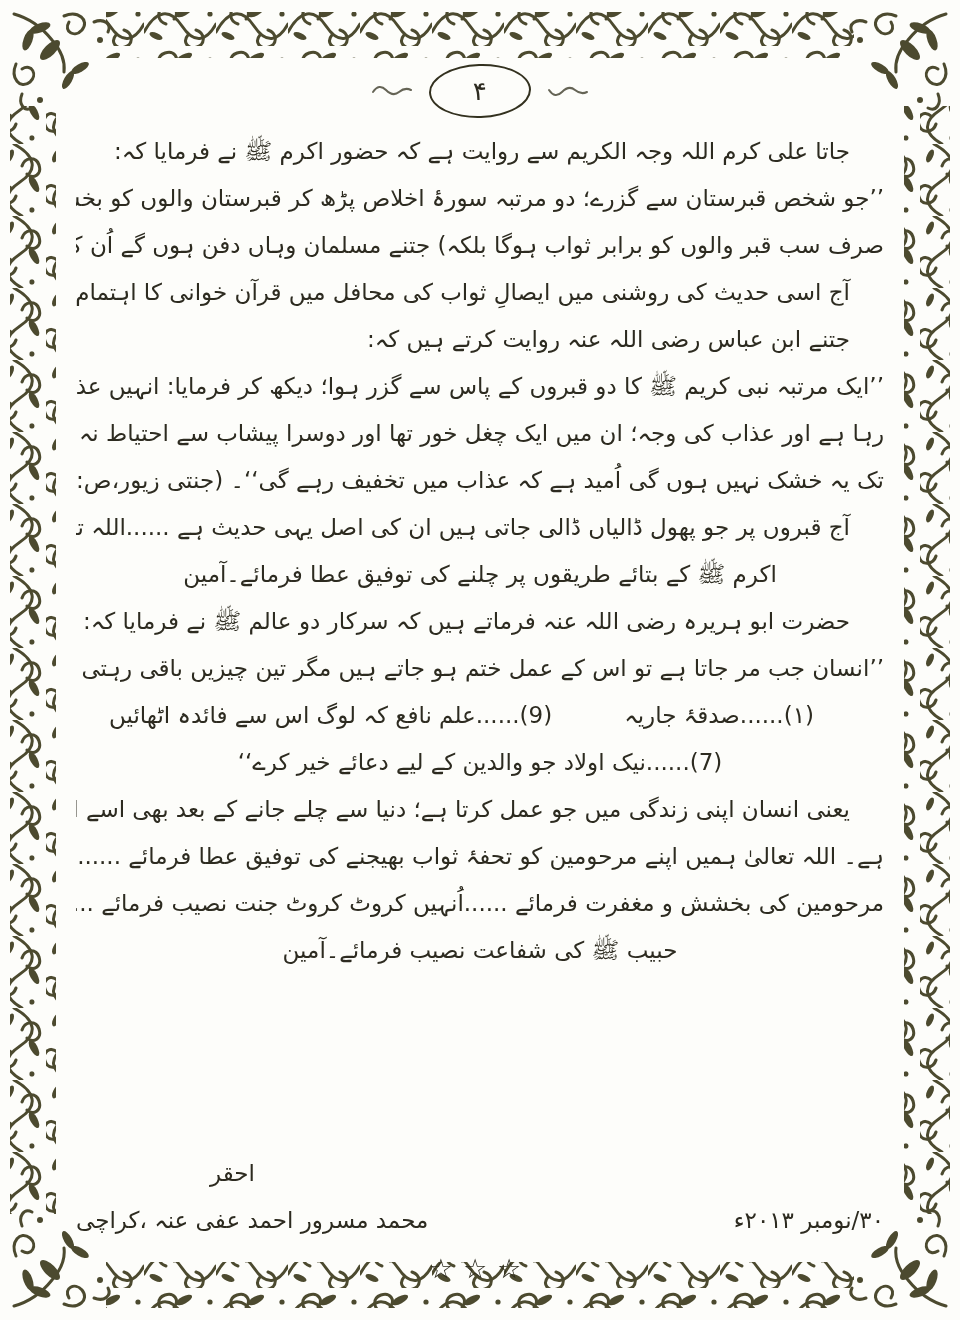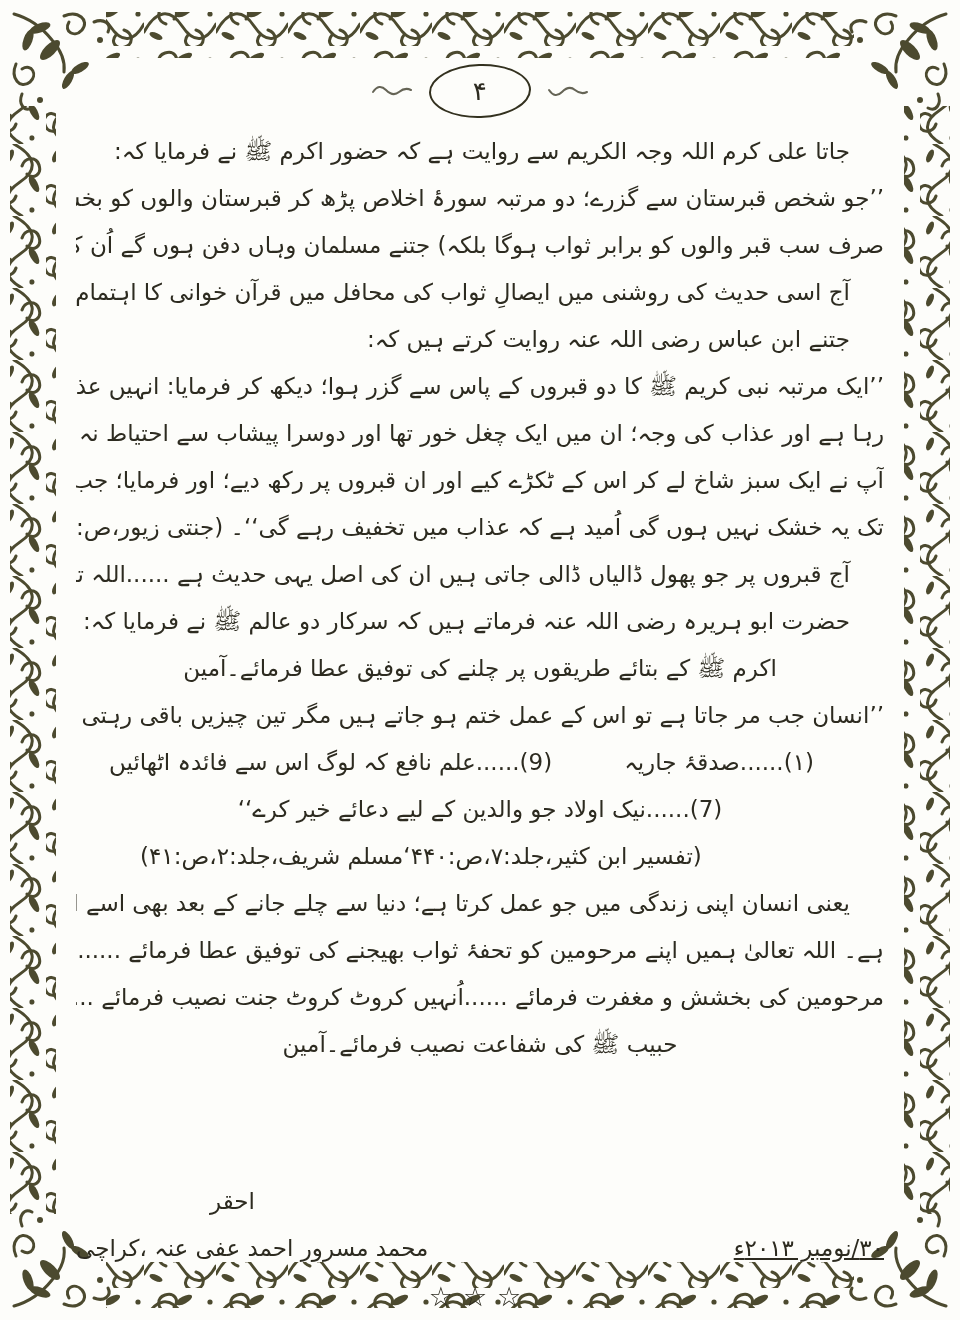--- a/index.html
+++ b/index.html
@@ -24,25 +24,25 @@
     white-space:nowrap;overflow:hidden;letter-spacing:0;
   }
   .ln.indent{padding-right:34px;}
   .ln.center{text-align:center;padding-right:0;}
   .ln.refline{text-align:left;padding-left:64px;}
   .list-row{
     height:47px;line-height:47px;font-size:23px;display:flex;
     direction:rtl;gap:72px;padding-right:70px;white-space:nowrap;overflow:hidden;
   }
   
-  .footer{position:absolute;top:1180px;left:76px;right:76px;direction:rtl;}
+  .footer{position:absolute;top:1152px;left:76px;right:76px;direction:rtl;}
   .ahqar{height:42px;line-height:42px;font-size:23px;text-align:left;padding-left:134px;direction:rtl;}
   .sigrow{display:flex;justify-content:space-between;height:52px;line-height:52px;font-size:23px;direction:rtl;}
   .sig{direction:rtl;}
-  .date{direction:rtl;text-decoration:underline;}
+  .date{direction:rtl;}
   .stars{height:46px;line-height:46px;text-align:center;font-size:27px;letter-spacing:10px;}
 </style>
 </head>
 <body>
 
 <div class="page">
 
   <svg class="frame" width="960" height="1320" viewBox="0 0 960 1320" xmlns="http://www.w3.org/2000/svg">
     <defs>
       <pattern id="vineH" width="72" height="46" patternUnits="userSpaceOnUse">
@@ -112,36 +112,34 @@
 
   <div class="text-block">
     <div class="ln indent">جاتا علی کرم اللہ وجہ الکریم سے روایت ہے کہ حضور اکرم ﷺ نے فرمایا کہ:</div>
     <div class="ln">’’جو شخص قبرستان سے گزرے؛ دو مرتبہ سورۂ اخلاص پڑھ کر قبرستان والوں کو بخش دے؛ (تو نہ</div>
     <div class="ln">صرف سب قبر والوں کو برابر ثواب ہوگا بلکہ) جتنے مسلمان وہاں دفن ہوں گے اُن کی تعداد</div>
     <div class="ln indent">آج اسی حدیث کی روشنی میں ایصالِ ثواب کی محافل میں قرآن خوانی کا اہتمام کیا جاتا ہے۔</div>
 
     <div class="ln indent">جتنے ابن عباس رضی اللہ عنہ روایت کرتے ہیں کہ:</div>
     <div class="ln">’’ایک مرتبہ نبی کریم ﷺ کا دو قبروں کے پاس سے گزر ہوا؛ دیکھ کر فرمایا: انہیں عذاب ہو</div>
     <div class="ln">رہا ہے اور عذاب کی وجہ؛ ان میں ایک چغل خور تھا اور دوسرا پیشاب سے احتیاط نہ کرتا تھا؛ پھر</div>
-    <div class="ln">آپ نے ایک سبز شاخ لے کر اس کے ٹکڑے کیے اور ان قبروں پر رکھ دیے؛ اور فرمایا؛ جب</div>
     <div class="ln">تک یہ خشک نہیں ہوں گی اُمید ہے کہ عذاب میں تخفیف رہے گی‘‘۔ (جنتی زیور،ص:۲۴۰)</div>
 
     <div class="ln indent">آج قبروں پر جو پھول ڈالیاں ڈالی جاتی ہیں ان کی اصل یہی حدیث ہے ......اللہ تعالیٰ ہمیں حضور</div>
+    <div class="ln center">اکرم ﷺ کے بتائے طریقوں پر چلنے کی توفیق عطا فرمائے۔آمین</div>
+
     <div class="ln indent">حضرت ابو ہریرہ رضی اللہ عنہ فرماتے ہیں کہ سرکار دو عالم ﷺ نے فرمایا کہ:</div>
-
-    <div class="ln center">اکرم ﷺ کے بتائے طریقوں پر چلنے کی توفیق عطا فرمائے۔آمین</div>
     <div class="ln">’’انسان جب مر جاتا ہے تو اس کے عمل ختم ہو جاتے ہیں مگر تین چیزیں باقی رہتی ہیں:</div>
 
     <div class="list-row">
       <span>(۱)......صدقۂ جاریہ</span>
       <span>(9)......علم نافع کہ لوگ اس سے فائدہ اٹھائیں</span>
     </div>
     <div class="ln center">(7)......نیک اولاد جو والدین کے لیے دعائے خیر کرے‘‘</div>
 
-    <div class="ln refline">(تفسیر ابن کثیر،جلد:۷،ص:۴۴۰‘مسلم شریف،جلد:۲،ص:۴۱)</div>
 
     <div class="ln indent">یعنی انسان اپنی زندگی میں جو عمل کرتا ہے؛ دنیا سے چلے جانے کے بعد بھی اسے اس کا ثواب ملتا رہتا</div>
     <div class="ln">ہے۔ اللہ تعالیٰ ہمیں اپنے مرحومین کو تحفۂ ثواب بھیجنے کی توفیق عطا فرمائے ......اپنے فضل و کرم سے ہمارے</div>
     <div class="ln">مرحومین کی بخشش و مغفرت فرمائے ......اُنہیں کروٹ کروٹ جنت نصیب فرمائے ......اور بروز حشر اپنے</div>
     <div class="ln center">حبیب ﷺ کی شفاعت نصیب فرمائے۔آمین</div>
   </div>
 
   <div class="footer">
     <div class="ahqar">احقر</div>
     <div class="sigrow">

